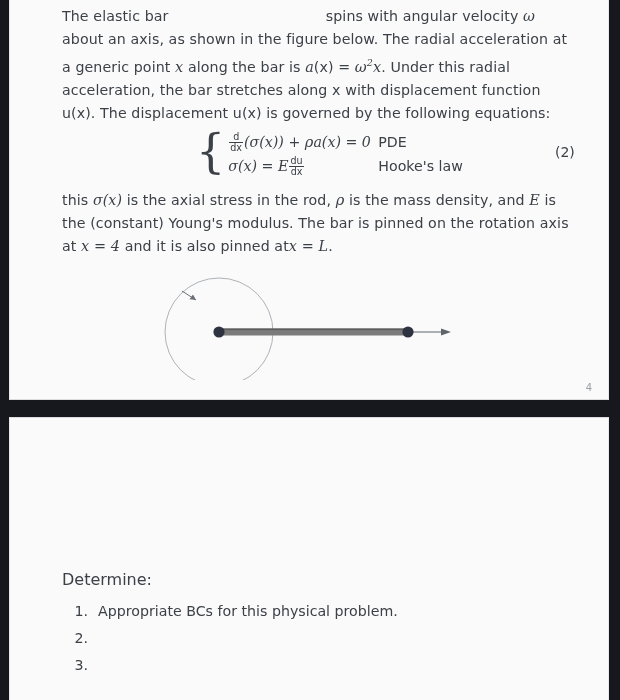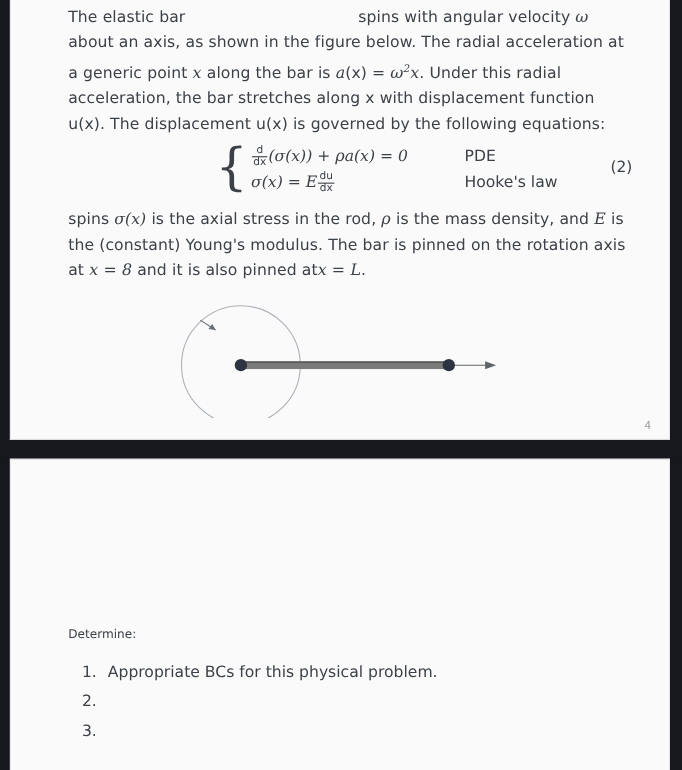--- a/index.html
+++ b/index.html
@@ -130,21 +130,20 @@
     height: 24px;
     font-size: 14.2px;
   }
   .eq-lhs {
     width: 150px;
     white-space: nowrap;
   }
   .eq-tag {
     white-space: nowrap;
     font-size: 14.2px;
-    margin-left: 44px;
   }
   .frac {
     display: inline-flex;
     flex-direction: column;
     vertical-align: middle;
     text-align: center;
     font-size: 9.6px;
     line-height: 10px;
     margin: 0 1px;
     position: relative;
@@ -177,21 +176,21 @@
     bottom: 6px;
     font-size: 10px;
     color: #9aa0a6;
   }
 
   
   .determine {
     position: absolute;
     left: 52px;
     top: 152px;
-    font-size: 11px;
+    font-size: 16px;
     color: #3c4148;
   }
   .qlist {
     position: absolute;
     left: 52px;
     top: 180px;
     margin: 0;
     padding: 0;
     list-style: none;
     color: #3c4148;
@@ -250,30 +249,30 @@
               </span></span>
           <span class="eq-tag">Hooke's law</span>
         </div>
 
       </div>
     </div>
 
     <div class="eq-number">(2)</div>
 
     <div class="para para-where doc-text">
-      <span>spins</span>
+      <span>this</span>
       <span class="greek" style="font-size:14.2px">σ(x)</span>
       <span>is the axial stress in the rod,</span>
       <span class="greek">ρ</span>
       <span>is the mass density, and</span>
       <i class="mvar">E</i>
       <span>is</span>
       <span>the (constant) Young's modulus. The bar is pinned on the rotation axis</span>
       <span>at</span>
-      <i class="mvar">x = 8</i>
+      <i class="mvar">x = 4</i>
       <span>and it is also pinned at</span><i class="mvar">x = L</i><span>.</span>
     </div>
 
     <div class="figure">
       <svg width="600" height="120" viewBox="0 0 600 120">
 
         <circle cx="209" cy="72" r="54" fill="none" stroke="#adb2b8" stroke-width="1"></circle>
 
         <path d="M 172 31 L 186 40" fill="none" stroke="#6a6f76" stroke-width="1"></path>
         <path d="M 186 40 L 179.5 39.2 L 183 34.6 Z" fill="#6a6f76" stroke="none"></path>

